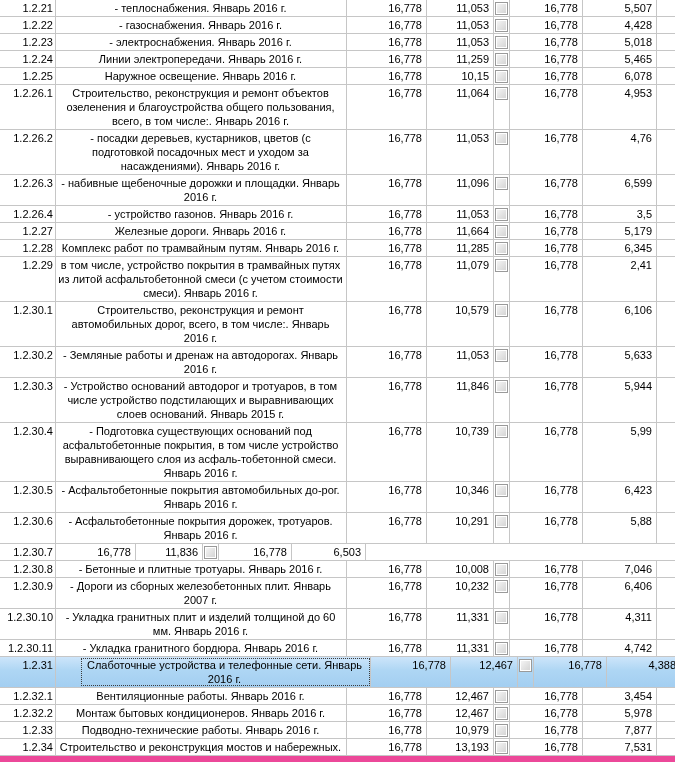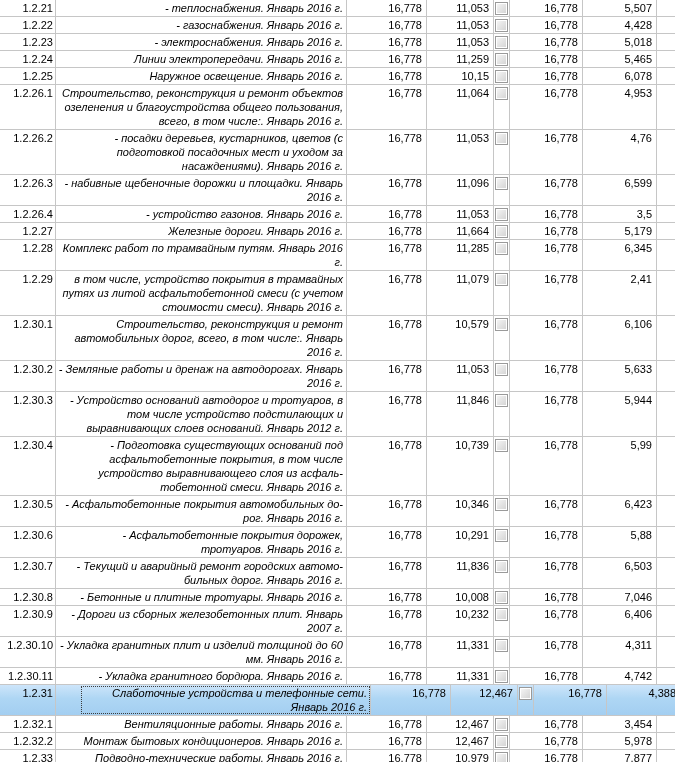--- a/index.html
+++ b/index.html
@@ -16,21 +16,21 @@
   }
   .grid { width:675px; }
   .row { display:flex; align-items:stretch; border-bottom:1px solid #c6c6c6; background:#ffffff; }
   .cell {
     flex:none;
     padding:1px 3px 1px 3px;
     border-right:1px solid #c6c6c6;
     overflow:hidden;
   }
   .code  { width:56px;  text-align:right; padding-right:2px; }
-  .desc  { width:291px; text-align:right;  padding-left:2px;font-style:italic; }
+  .desc  { width:291px; text-align:center;  padding-left:2px; }
   .num   { text-align:right; padding-right:4px; }
   .n1    { width:80px; }
   .n2    { width:67px;text-align:right; }
   .chk   { width:16px; padding:1px 1px; }
   .n3    { width:73px; }
   .n4    { width:74px; }
   .last  { width:18px; border-right:none; }
   .row.selected { background:linear-gradient(180deg, #cde5fa 0%, #aed6f4 45%, #a3cef1 100%); }
   .row.selected .desc { outline:1px dotted #3c3c3c; outline-offset:-2px;margin-left:24px; }
   .checkbox {
@@ -224,21 +224,21 @@
     <div class="cell chk">
       <span class="checkbox"></span>
     </div>
     <div class="cell num n3">16,778</div>
     <div class="cell num n4">5,633</div>
     <div class="cell last"></div>
   </div>
 
   <div class="row">
     <div class="cell code">1.2.30.3</div>
-    <div class="cell desc">- Устройство оснований автодорог и тротуаров, в том числе устройство подстилающих и выравнивающих слоев оснований. Январь 2012 г.</div>
+    <div class="cell desc">- Устройство оснований автодорог и тротуаров, в том числе устройство подстилающих и выравнивающих слоев оснований. Январь 2015 г.</div>
     <div class="cell num n1">16,778</div>
     <div class="cell num n2">11,846</div>
     <div class="cell chk">
       <span class="checkbox"></span>
     </div>
     <div class="cell num n3">16,778</div>
     <div class="cell num n4">5,944</div>
     <div class="cell last"></div>
   </div>
 
@@ -276,21 +276,20 @@
     <div class="cell chk">
       <span class="checkbox"></span>
     </div>
     <div class="cell num n3">16,778</div>
     <div class="cell num n4">5,88</div>
     <div class="cell last"></div>
   </div>
 
   <div class="row">
     <div class="cell code">1.2.30.7</div>
-    <div class="cell desc">- Текущий и аварийный ремонт городских автомо-бильных дорог. Январь 2016 г.</div>
     <div class="cell num n1">16,778</div>
     <div class="cell num n2">11,836</div>
     <div class="cell chk">
       <span class="checkbox"></span>
     </div>
     <div class="cell num n3">16,778</div>
     <div class="cell num n4">6,503</div>
     <div class="cell last"></div>
   </div>
 

